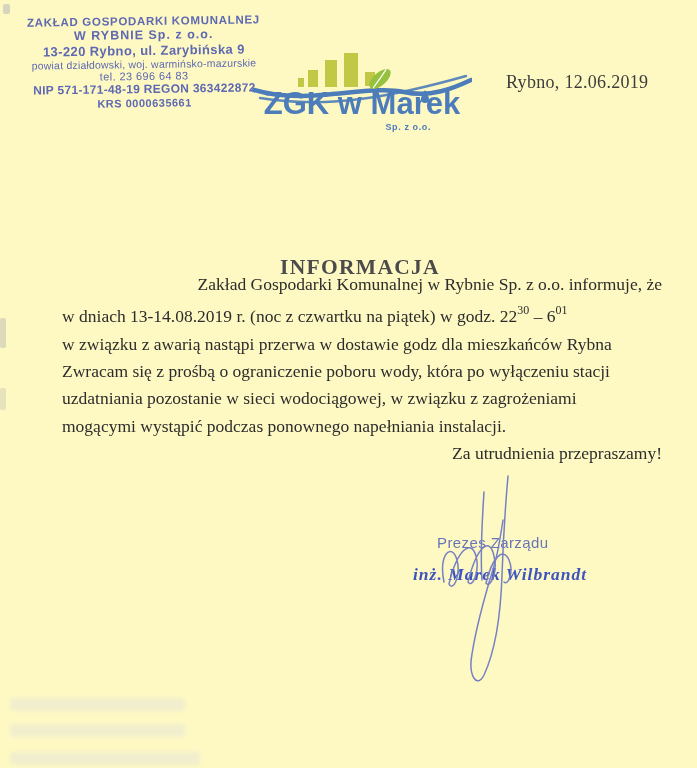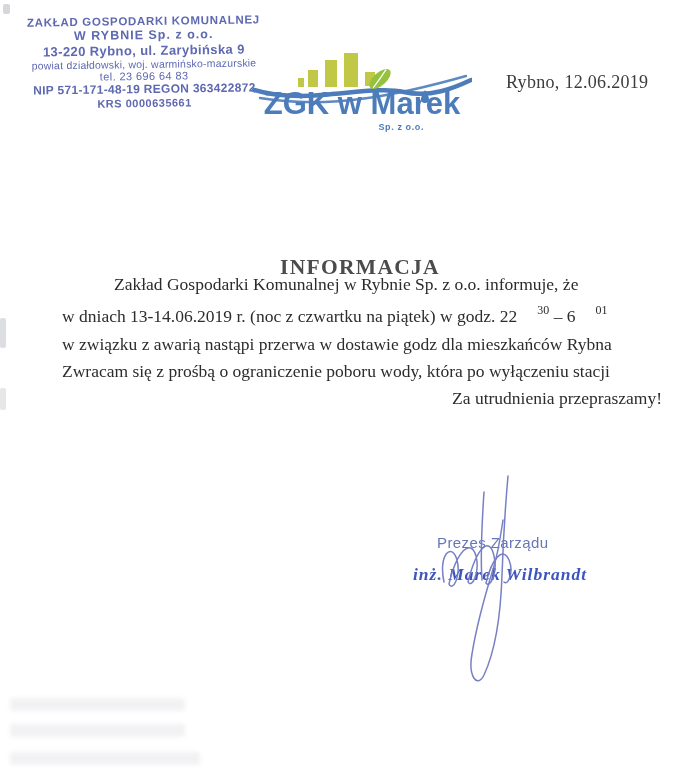--- a/index.html
+++ b/index.html
@@ -1,18 +1,18 @@
 <!DOCTYPE html>
 <html><head>
 <meta charset="utf-8">
 <style>
   html,body{margin:0;padding:0;background:#e8e8e8;}
   .page{
     position:relative;width:697px;height:768px;margin:0 auto;
-    background:#ffffff;overflow:hidden;
+    background:#fef9c3;overflow:hidden;
     font-family:"Liberation Sans",sans-serif;
   }
   
   .corner-mark{position:absolute;left:3px;top:4px;width:7px;height:10px;
     background:#b7b7bd;opacity:.55;border-radius:2px;}
   .edge-strip{position:absolute;left:0;width:6px;background:#9fa0a8;opacity:.35;border-radius:2px;}
   .e1{top:318px;height:30px;}
   .e2{top:388px;height:22px;opacity:.25;}
   .ghost-row{position:absolute;left:10px;width:175px;height:13px;
     background:#d9dadf;opacity:.35;filter:blur(2px);border-radius:3px;}
@@ -32,44 +32,44 @@
   .stamp .s6{font-size:11px;font-weight:600;letter-spacing:.5px;}
 
   
   .logo{position:absolute;left:252px;top:52px;width:220px;height:90px;}
   .logo-art{position:absolute;left:0;top:0;}
   .logo-title{
     position:absolute;left:0;top:36px;width:220px;text-align:center;
     font-size:31px;font-weight:bold;color:#4c7cba;line-height:1;letter-spacing:0;
   }
   .logo-sub{
-    position:absolute;left:4px;top:70px;width:168px;text-align:right;
+    position:absolute;left:11px;top:70px;width:168px;text-align:right;
     font-size:9px;font-weight:bold;color:#4c7cba;letter-spacing:.6px;
   }
 
   
   .dateline{
     position:absolute;left:506px;top:66px;
     font-family:"Liberation Serif",serif;font-size:18px;color:#3c3c3c;letter-spacing:.3px;margin-top:6px;
   }
   .doc-title{
     position:absolute;left:30px;top:227px;width:660px;text-align:center;
     font-family:"Liberation Serif",serif;font-size:21.5px;font-weight:bold;
     letter-spacing:1.3px;color:#4b4b4b;margin-top:28px;
   }
 
   
   .body-text{
     position:absolute;left:62px;top:271px;width:600px;
     font-family:"Liberation Serif",serif;font-size:17.5px;color:#2c2c2c;
   }
   .bl{line-height:27.4px;white-space:nowrap;}
-  .indent{padding-left:52px;}
+  .indent{padding-left:52px;text-align:right;}
   .l8{padding-left:6px;text-align:right;}
-  .bl sup{font-size:12px;position:relative;top:-1px;margin-left:20px;}
+  .bl sup{font-size:12px;position:relative;top:-1px;}
 
   
   .sig-role{
     position:absolute;left:437px;top:534px;
     font-size:15px;font-weight:500;color:#6875b8;letter-spacing:.4px;
   }
   .sig-name{
     position:absolute;left:413px;top:564px;
     font-family:"Liberation Serif",serif;font-style:italic;font-weight:700;
     font-size:17.5px;color:#3d53c0;letter-spacing:1px;
@@ -120,23 +120,25 @@
     <div class="logo-title">ZGK w Marek</div>
     <div class="logo-sub">Sp. z o.o.</div>
   </div>
 
   <div class="dateline">Rybno, 12.06.2019</div>
 
   <div class="doc-title">INFORMACJA</div>
 
   <div class="body-text">
     <div class="bl indent">Zakład Gospodarki Komunalnej w Rybnie Sp. z o.o. informuje, że</div>
-    <div class="bl"><span>w dniach 13-14.06.2019 r. (noc z czwartku na piątek) w godz. 22</span><sup>30</sup><span> – 6</span><sup>01</sup></div>
+    <div class="bl"><span>w dniach 13-14.08.2019 r. (noc z czwartku na piątek) w godz. 22</span><sup>30</sup><span> – 6</span><sup>01</sup></div>
     <div class="bl">w związku z awarią nastąpi przerwa w dostawie godz dla mieszkańców Rybna</div>
     <div class="bl">Zwracam się z prośbą  o ograniczenie poboru wody, która po wyłączeniu stacji</div>
+    <div class="bl">uzdatniania pozostanie w sieci wodociągowej, w związku z zagrożeniami</div>
+    <div class="bl">mogącymi wystąpić podczas ponownego napełniania instalacji.</div>
     <div class="bl l8">Za utrudnienia przepraszamy!</div>
   </div>
 
   <div class="sig-role">Prezes Zarządu</div>
   <div class="sig-name">inż. Marek Wilbrandt</div>
   <svg class="sig-scribble" width="140" height="228" viewBox="0 0 140 228">
     <g fill="none" stroke="#707ac2" stroke-width="1.5" stroke-linecap="round" opacity=".95">
 
       <path d="M16,112 C10,84 24,72 29,90 C33,106 25,122 21,114
                C29,80 43,68 48,86 C52,102 44,119 40,112

